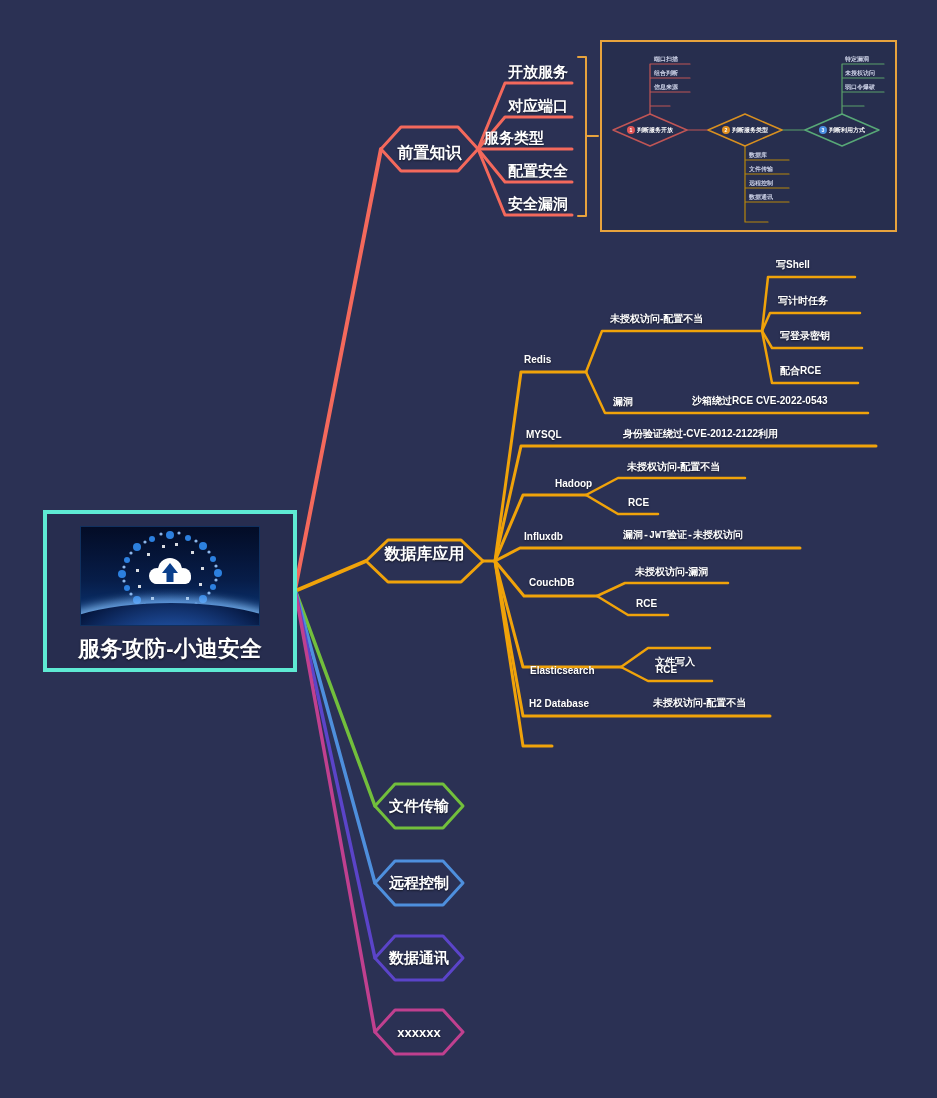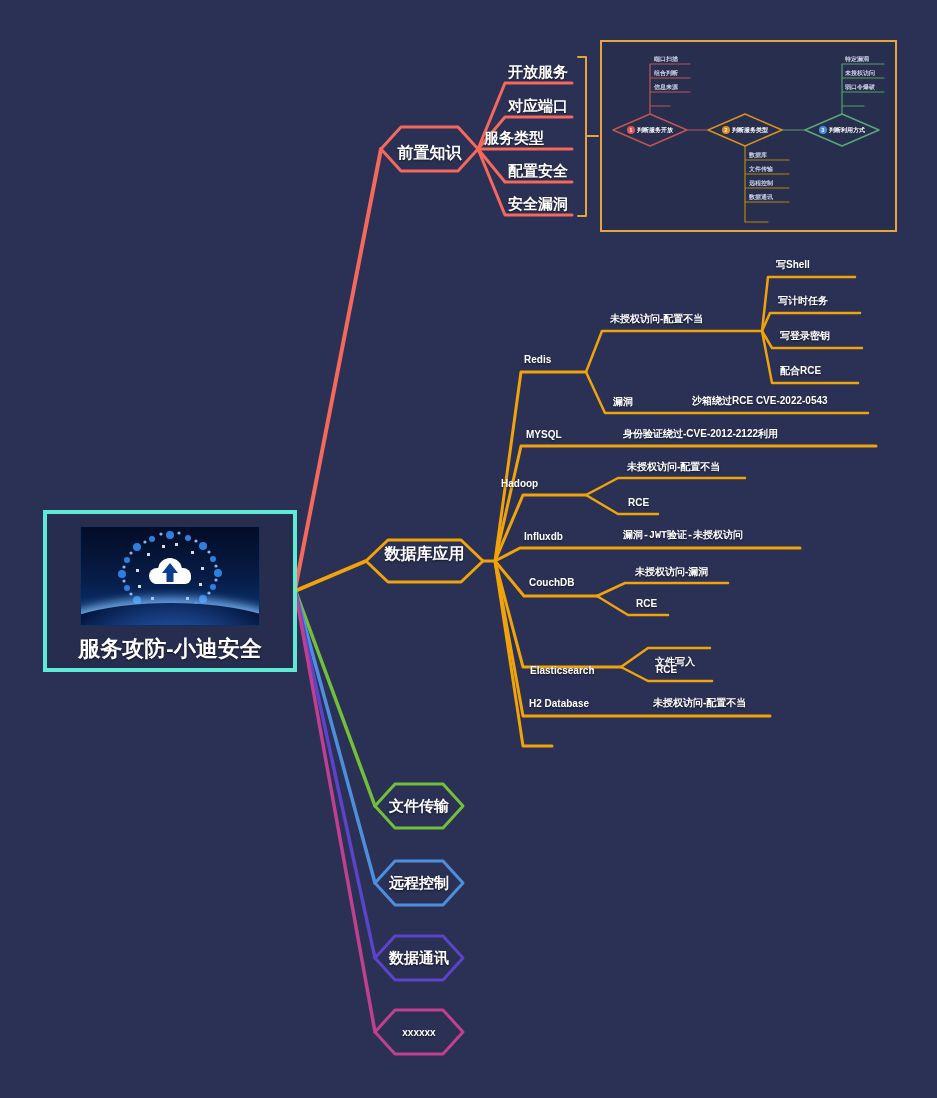--- a/index.html
+++ b/index.html
@@ -155,41 +155,41 @@
       </svg>
     </div>
     <div class="title">服务攻防-小迪安全</div>
   </div>
 
   <div class="hexlabel" style="left:381px;top:127px;width:97px;height:52px;font-size:16px;">前置知识</div>
   <div class="hexlabel" style="left:366px;top:540px;width:117px;height:28px;font-size:16px;">数据库应用</div>
   <div class="hexlabel" style="left:375px;top:784px;width:88px;height:44px;font-size:15px;">文件传输</div>
   <div class="hexlabel" style="left:375px;top:861px;width:88px;height:44px;font-size:15px;">远程控制</div>
   <div class="hexlabel" style="left:375px;top:936px;width:88px;height:44px;font-size:15px;">数据通讯</div>
-  <div class="hexlabel" style="left:375px;top:1010px;width:88px;height:44px;font-size:10px;">xxxxxx</div>
+  <div class="hexlabel" style="left:375px;top:1010px;width:88px;height:44px;font-size:13px;">xxxxxx</div>
 
   <div class="lbl big" style="left:508px;top:64px;">开放服务</div>
   <div class="lbl big" style="left:508px;top:98px;">对应端口</div>
   <div class="lbl big" style="left:484px;top:130px;">服务类型</div>
   <div class="lbl big" style="left:508px;top:163px;">配置安全</div>
   <div class="lbl big" style="left:508px;top:196px;">安全漏洞</div>
 
   <div class="lbl" style="left:524px;top:352px;">Redis</div>
   <div class="lbl" style="left:610px;top:311px;">未授权访问-配置不当</div>
   <div class="lbl" style="left:776px;top:257px;">写Shell</div>
   <div class="lbl" style="left:778px;top:293px;">写计时任务</div>
   <div class="lbl" style="left:780px;top:328px;">写登录密钥</div>
   <div class="lbl" style="left:780px;top:363px;">配合RCE</div>
   <div class="lbl" style="left:613px;top:394px;">漏洞</div>
   <div class="lbl" style="left:692px;top:393px;">沙箱绕过RCE CVE-2022-0543</div>
 
   <div class="lbl" style="left:526px;top:427px;">MYSQL</div>
   <div class="lbl" style="left:623px;top:426px;">身份验证绕过-CVE-2012-2122利用</div>
 
-  <div class="lbl" style="left:501px;top:476px;">Hadoop</div>
+  <div class="lbl" style="left:555px;top:476px;">Hadoop</div>
   <div class="lbl" style="left:627px;top:459px;">未授权访问-配置不当</div>
   <div class="lbl" style="left:628px;top:495px;">RCE</div>
 
   <div class="lbl" style="left:524px;top:529px;">Influxdb</div>
   <div class="lbl" style="left:623px;top:528px;font-family:Liberation Mono, monospace;">漏洞-JWT验证-未授权访问</div>
 
   <div class="lbl" style="left:529px;top:575px;">CouchDB</div>
   <div class="lbl" style="left:635px;top:564px;">未授权访问-漏洞</div>
   <div class="lbl" style="left:636px;top:596px;">RCE</div>
 

